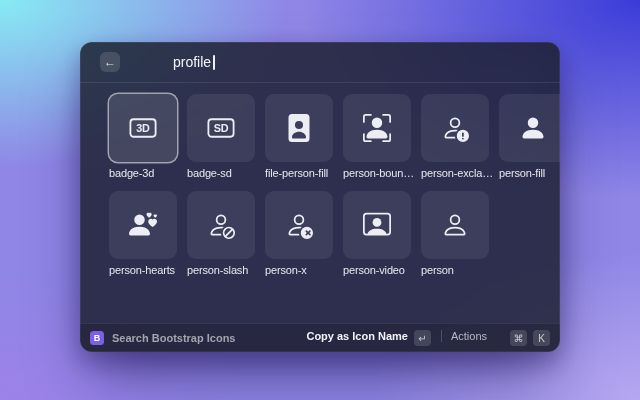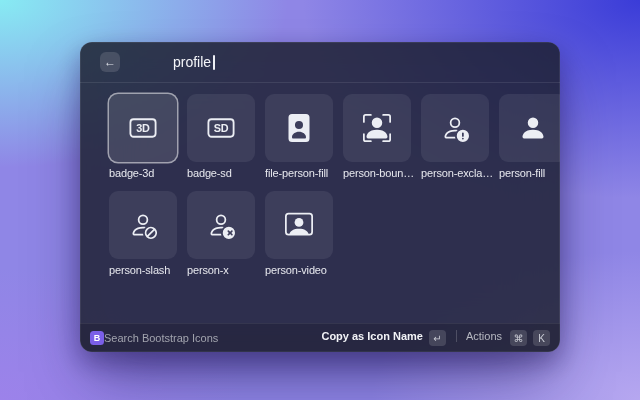--- a/index.html
+++ b/index.html
@@ -40,28 +40,28 @@
   .ticon text{font-family:"Liberation Sans",sans-serif;font-weight:700;letter-spacing:-0.1px;}
   .tlabel{margin-top:5px;font-size:11px;font-weight:500;color:#e7e8ee;
     letter-spacing:-0.15px;width:76px;white-space:nowrap;overflow:hidden;
     text-overflow:ellipsis;}
   
   .footer{margin-top:auto;height:28px;flex:0 0 auto;display:flex;align-items:center;
     padding:0 10px;border-top:1px solid rgba(255,255,255,0.07);
     background:rgba(0,0,0,0.16);font-size:11px;}
   .blogo{width:14px;height:14px;border-radius:3.5px;background:#7b5fe8;color:#fff;
     font-size:9px;font-weight:700;display:grid;place-items:center;flex:0 0 auto;}
-  .appname{color:#a2a4ae;}
+  .appname{margin-left:8px;color:#a2a4ae;font-weight:bold;}
   .fright{margin-left:auto;display:flex;}
   .primary{color:#f2f3f7;font-weight:700;cursor:pointer;}
   .key{min-width:11px;height:16px;padding:0 3px;margin-left:6px;border-radius:4px;
     background:rgba(255,255,255,0.14);color:#c9cbd4;font-size:10px;
     display:grid;place-items:center;}
   .vdiv{width:1px;height:12px;background:rgba(255,255,255,0.18);margin:0 9px 0 10px;}
-  .secondary{color:#b7b9c2;cursor:pointer;margin-right:2px;}
+  .secondary{color:#b7b9c2;cursor:pointer;margin-right:17px;}
 </style>
 </head>
 <body>
 
 <div class="bg">
   <div class="window">
 
     <div class="searchbar">
       <button class="back">
           <span>←</span>
@@ -139,20 +139,30 @@
     <div class="tile">
       <span class="ticon">
               <svg viewBox="0 0 16 16" fill="currentColor">
                 <path fill-rule="evenodd" d="M3 14s-1 0-1-1 1-4 6-4 6 3 6 4-1 1-1 1H3Zm5-6a3 3 0 1 0 0-6 3 3 0 0 0 0 6Z"></path>
               </svg>
             </span>
     </div>
     <div class="tlabel">person-fill</div>
   </div>
 
+  <div class="cell">
+    <div class="tile">
+      <span class="ticon">
+              <svg viewBox="0 0 16 16" fill="currentColor">
+                <path fill-rule="evenodd" d="M11.5 1.246c.832-.855 2.913.642 0 2.566-2.913-1.924-.832-3.421 0-2.566ZM9 5a3 3 0 1 1-6 0 3 3 0 0 1 6 0Zm-9 8c0 1 1 1 1 1h10s1 0 1-1-1-4-6-4-6 3-6 4Zm13.5-8.09c1.387-1.425 4.855 1.07 0 4.277-4.854-3.207-1.387-5.702 0-4.277ZM15 2.165c.555-.57 1.942.428 0 1.711-1.942-1.283-.555-2.281 0-1.71Z"></path>
+              </svg>
+            </span>
+    </div>
+    <div class="tlabel">person-hearts</div>
+  </div>
 
   <div class="cell">
     <div class="tile">
       <span class="ticon">
               <svg viewBox="0 0 16 16" fill="currentColor">
                 <path fill-rule="evenodd" d="M13.879 10.414a2.501 2.501 0 0 0-3.465 3.465l3.465-3.465Zm.707.707-3.465 3.465a2.501 2.501 0 0 0 3.465-3.465Zm-4.56-1.096a3.5 3.5 0 1 1 4.949 4.95 3.5 3.5 0 0 1-4.95-4.95ZM11 5a3 3 0 1 1-6 0 3 3 0 0 1 6 0ZM8 7a2 2 0 1 0 0-4 2 2 0 0 0 0 4Zm.256 7a4.474 4.474 0 0 1-.229-1.004H3c.001-.246.154-.986.832-1.664C4.484 10.68 5.711 10 8 10c.26 0 .507.009.74.025.226-.341.496-.65.804-.918C9.077 9.038 8.564 9 8 9c-5 0-6 3-6 4s1 1 1 1h5.256Z"></path>
               </svg>
             </span>
     </div>
     <div class="tlabel">person-slash</div>
@@ -175,20 +185,30 @@
       <span class="ticon">
               <svg viewBox="0 0 16 16" fill="currentColor">
                 <path fill-rule="evenodd" d="M8 9.05a2.5 2.5 0 1 0 0-5 2.5 2.5 0 0 0 0 5Z"></path>
                 <path fill-rule="evenodd" d="M2 1a2 2 0 0 0-2 2v9a2 2 0 0 0 2 2h12a2 2 0 0 0 2-2V3a2 2 0 0 0-2-2H2ZM1 3a1 1 0 0 1 1-1h12a1 1 0 0 1 1 1v9a1 1 0 0 1-1 1h-.549c-.561-1.704-2.31-2.9-5.451-2.9-3.14 0-4.89 1.196-5.451 2.9H2a1 1 0 0 1-1-1V3Z"></path>
               </svg>
             </span>
     </div>
     <div class="tlabel">person-video</div>
   </div>
 
+  <div class="cell">
+    <div class="tile">
+      <span class="ticon">
+              <svg viewBox="0 0 16 16" fill="currentColor">
+                <path fill-rule="evenodd" d="M8 8a3 3 0 1 0 0-6 3 3 0 0 0 0 6Zm2-3a2 2 0 1 1-4 0 2 2 0 0 1 4 0Zm4 8c0 1-1 1-1 1H3s-1 0-1-1 1-4 6-4 6 3 6 4Zm-1-.004c-.001-.246-.154-.986-.832-1.664C11.516 10.68 10.289 10 8 10c-2.29 0-3.516.68-4.168 1.332-.678.678-.83 1.418-.832 1.664h10Z"></path>
+              </svg>
+            </span>
+    </div>
+    <div class="tlabel">person</div>
+  </div>
 </div>
 
     <div class="footer">
       <span class="blogo">B</span>
       <span class="appname">Search Bootstrap Icons</span>
       <div class="fright">
         <span class="primary">Copy as Icon Name</span>
         <span class="key">↵</span>
         <span class="vdiv"></span>
         <span class="secondary">Actions</span>

